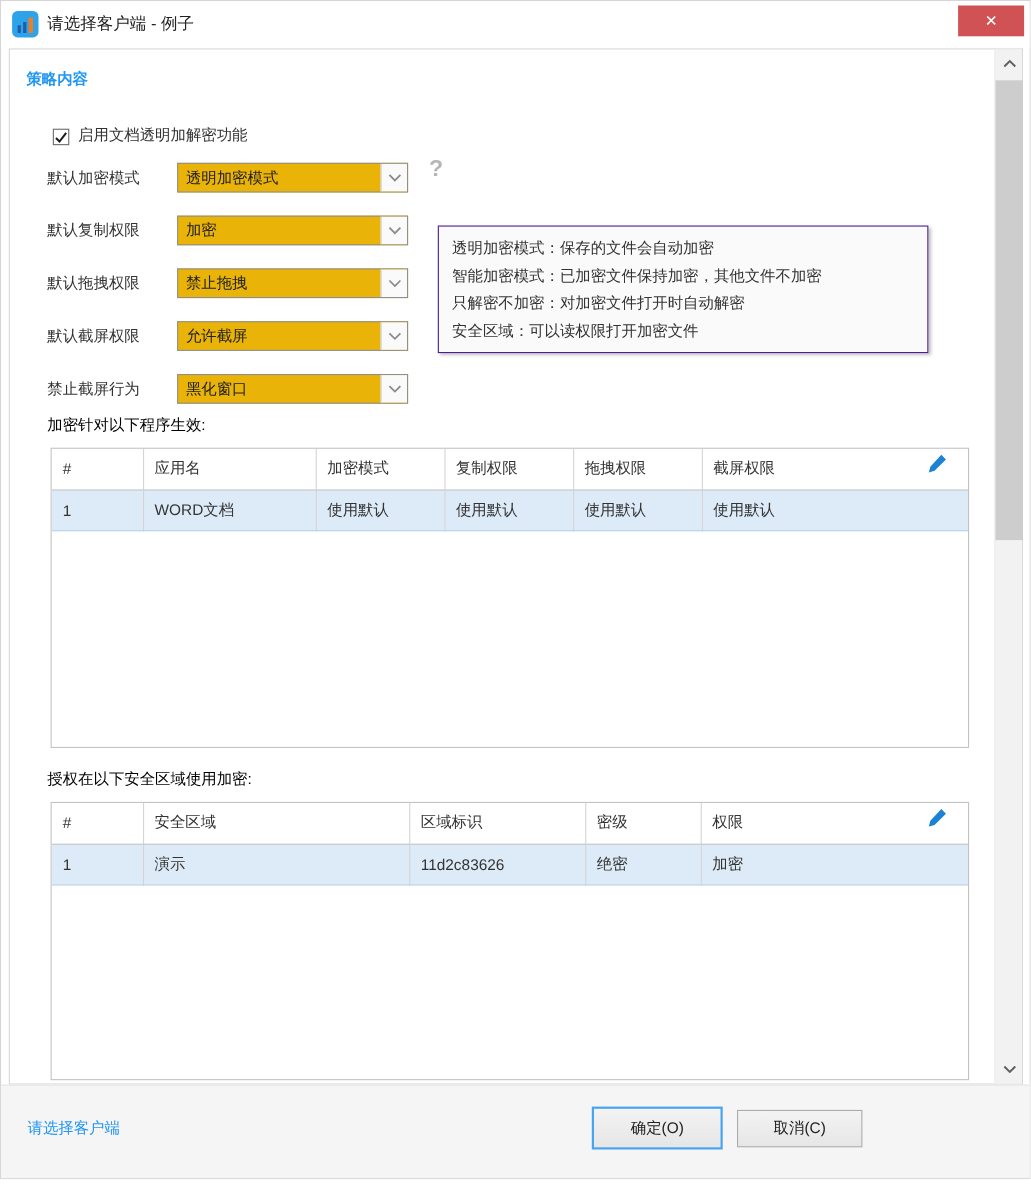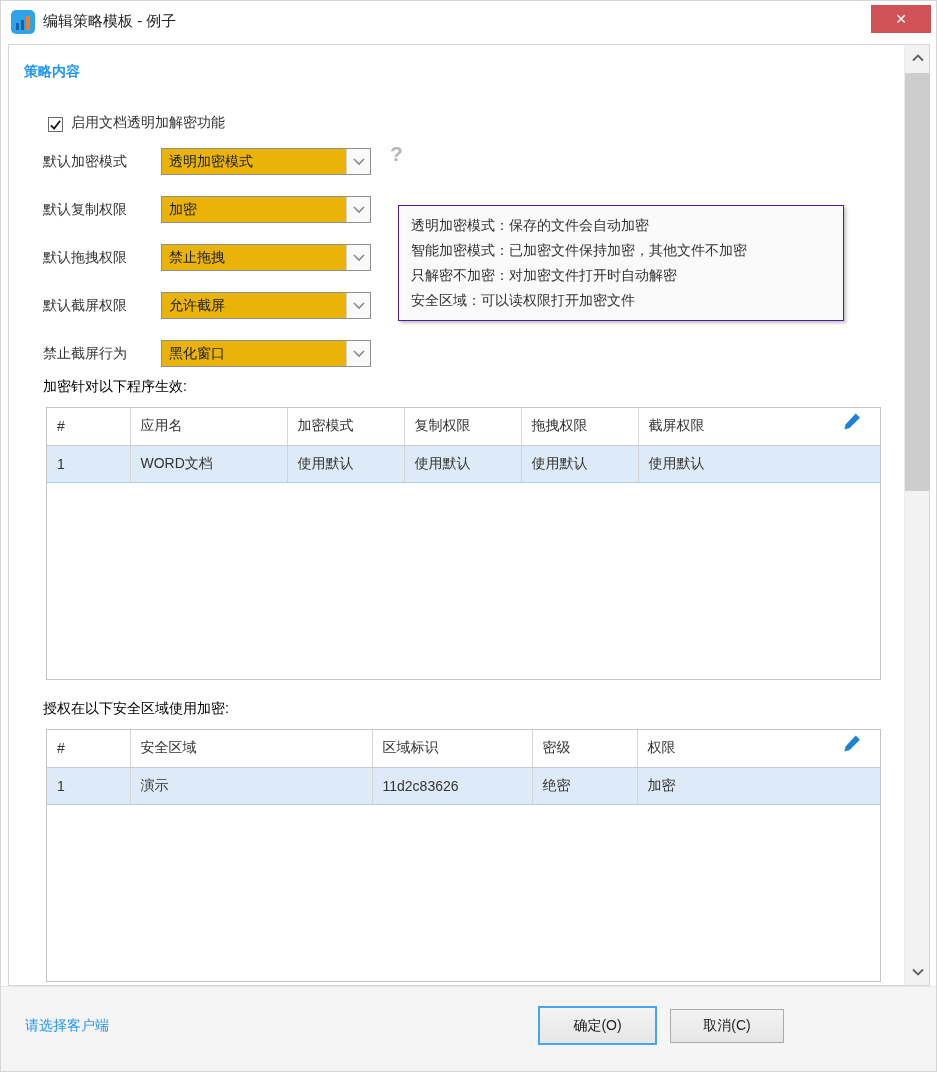--- a/index.html
+++ b/index.html
@@ -76,21 +76,21 @@
 <body>
 
 <div class="window">
 
   <div class="titlebar">
     <div class="app-icon">
       <div class="b1"></div>
         <div class="b2"></div>
         <div class="b3"></div>
     </div>
-    <div class="win-title">编辑策略模板 - 例子</div>
+    <div class="win-title">请选择客户端 - 例子</div>
     <div class="close-btn">
       <span>✕</span>
     </div>
   </div>
 
   <div class="content">
     <div class="section-title">策略内容</div>
 
     <div class="chk-row">
       <div class="checkbox">

